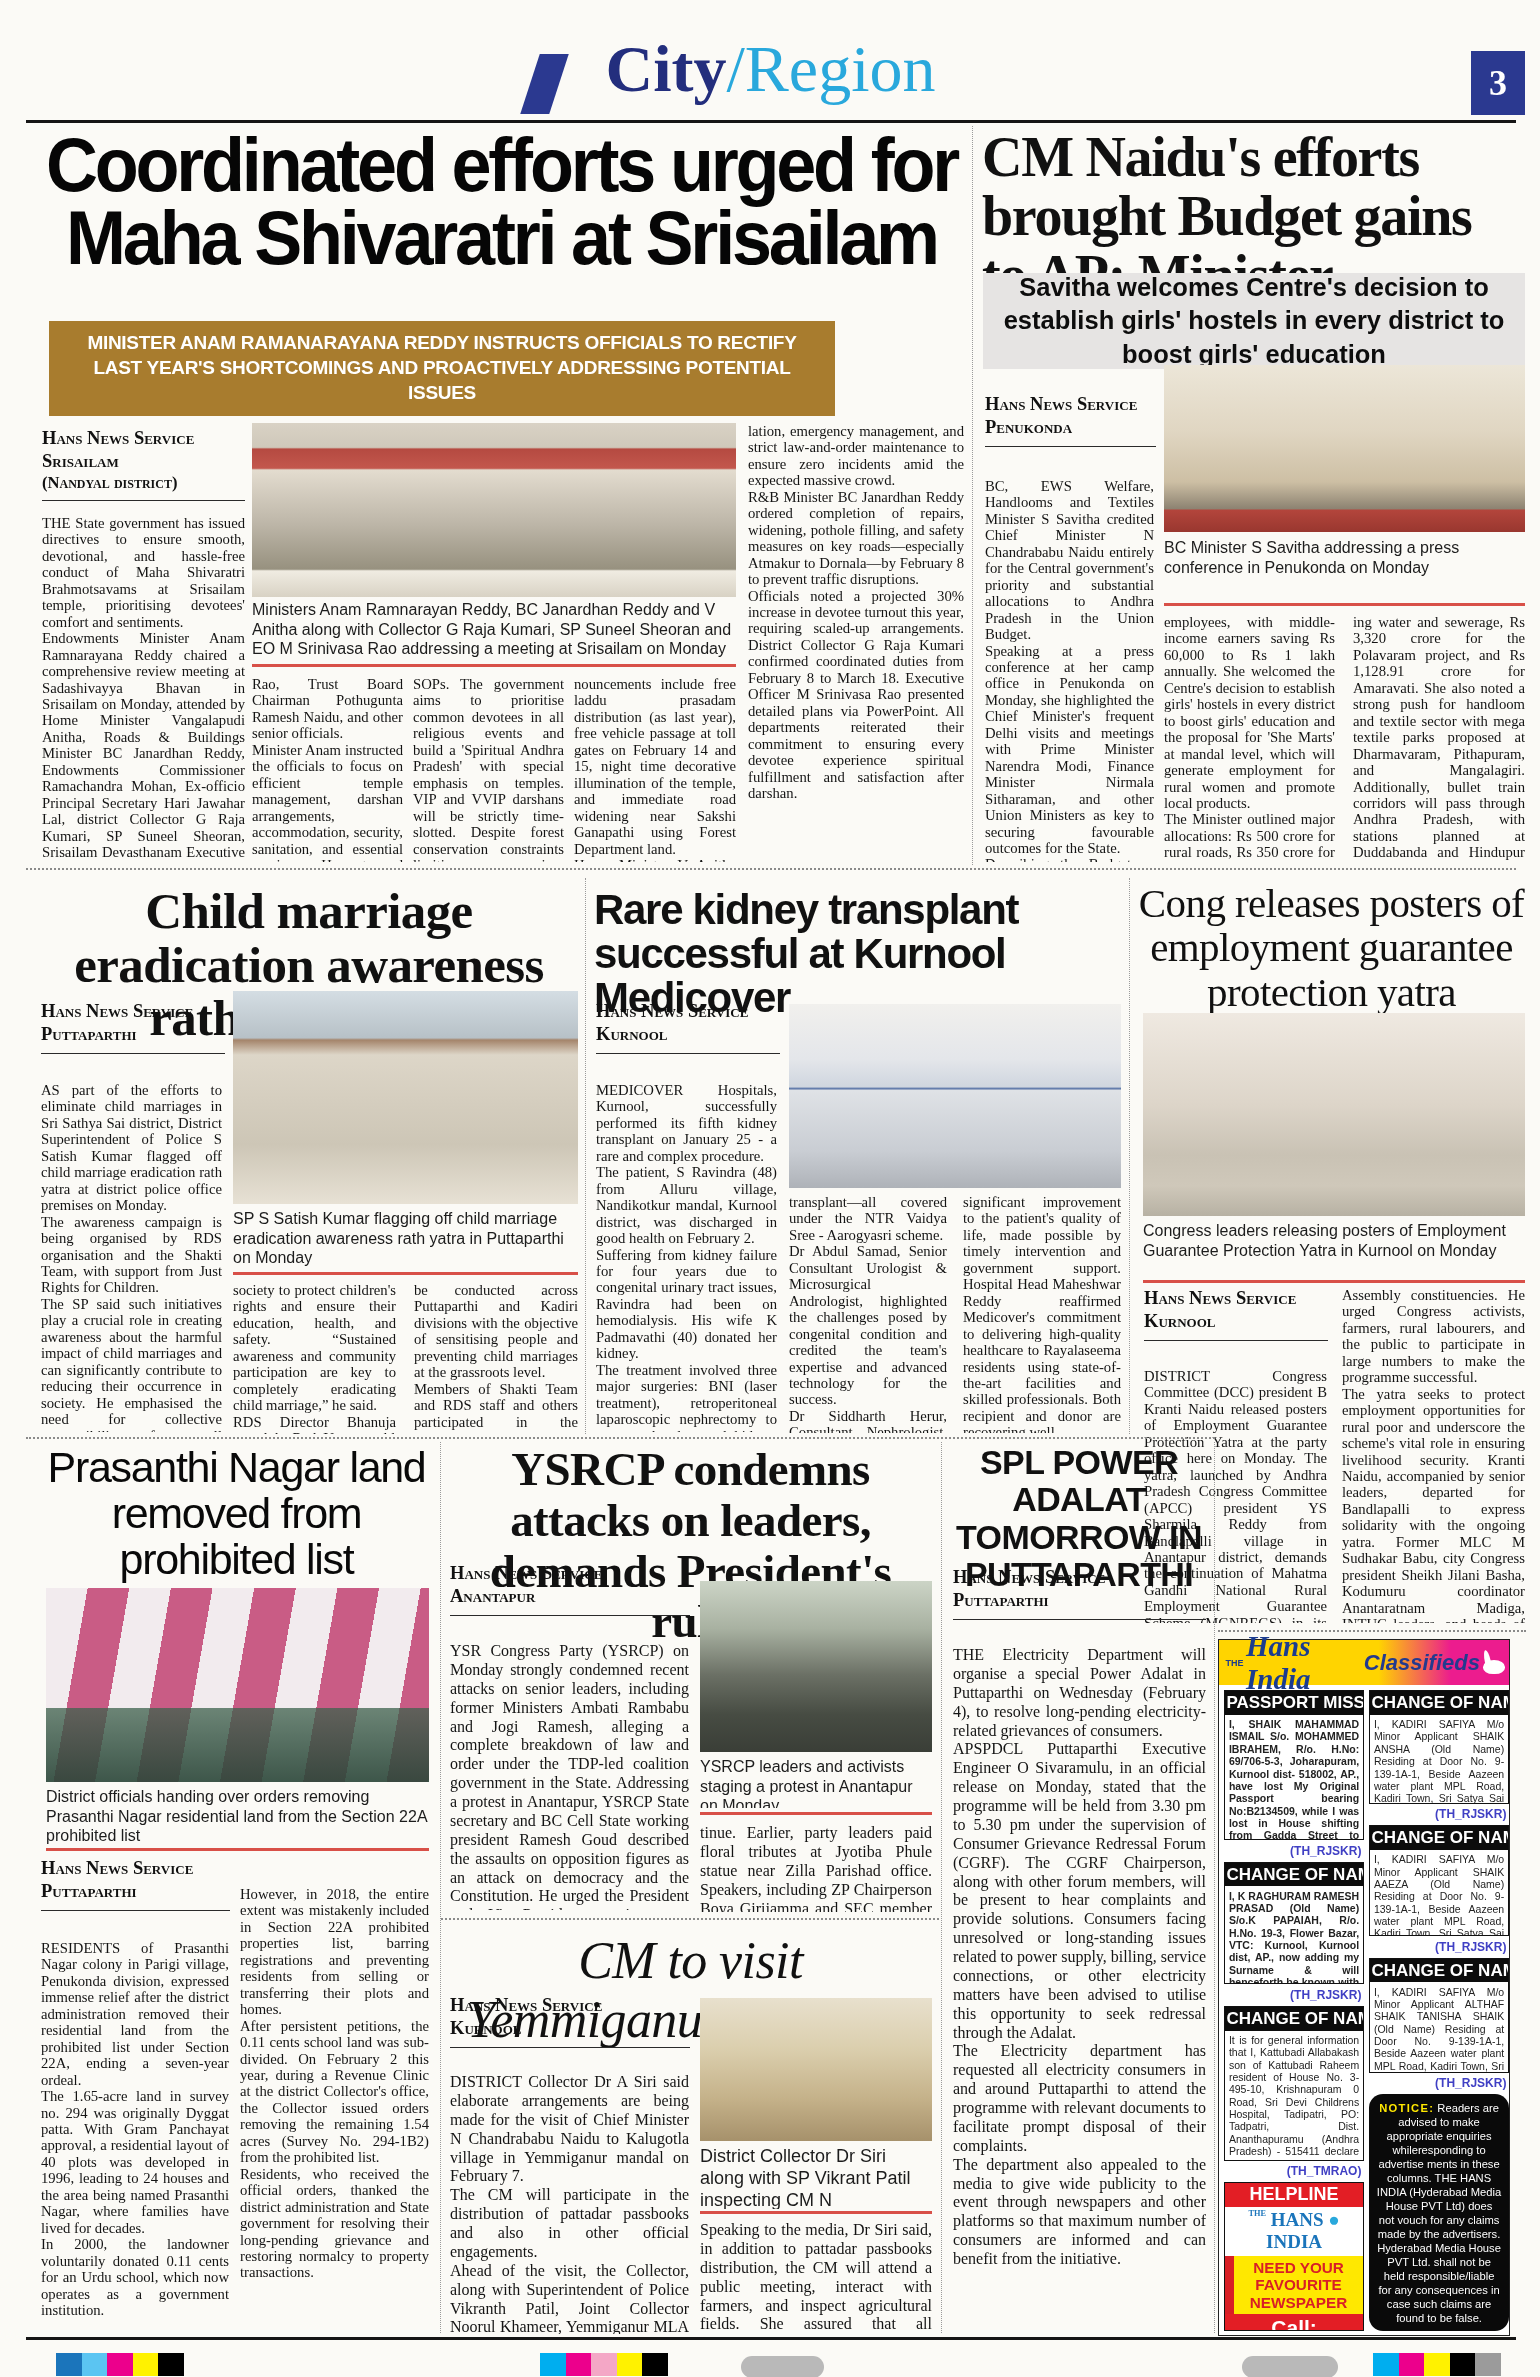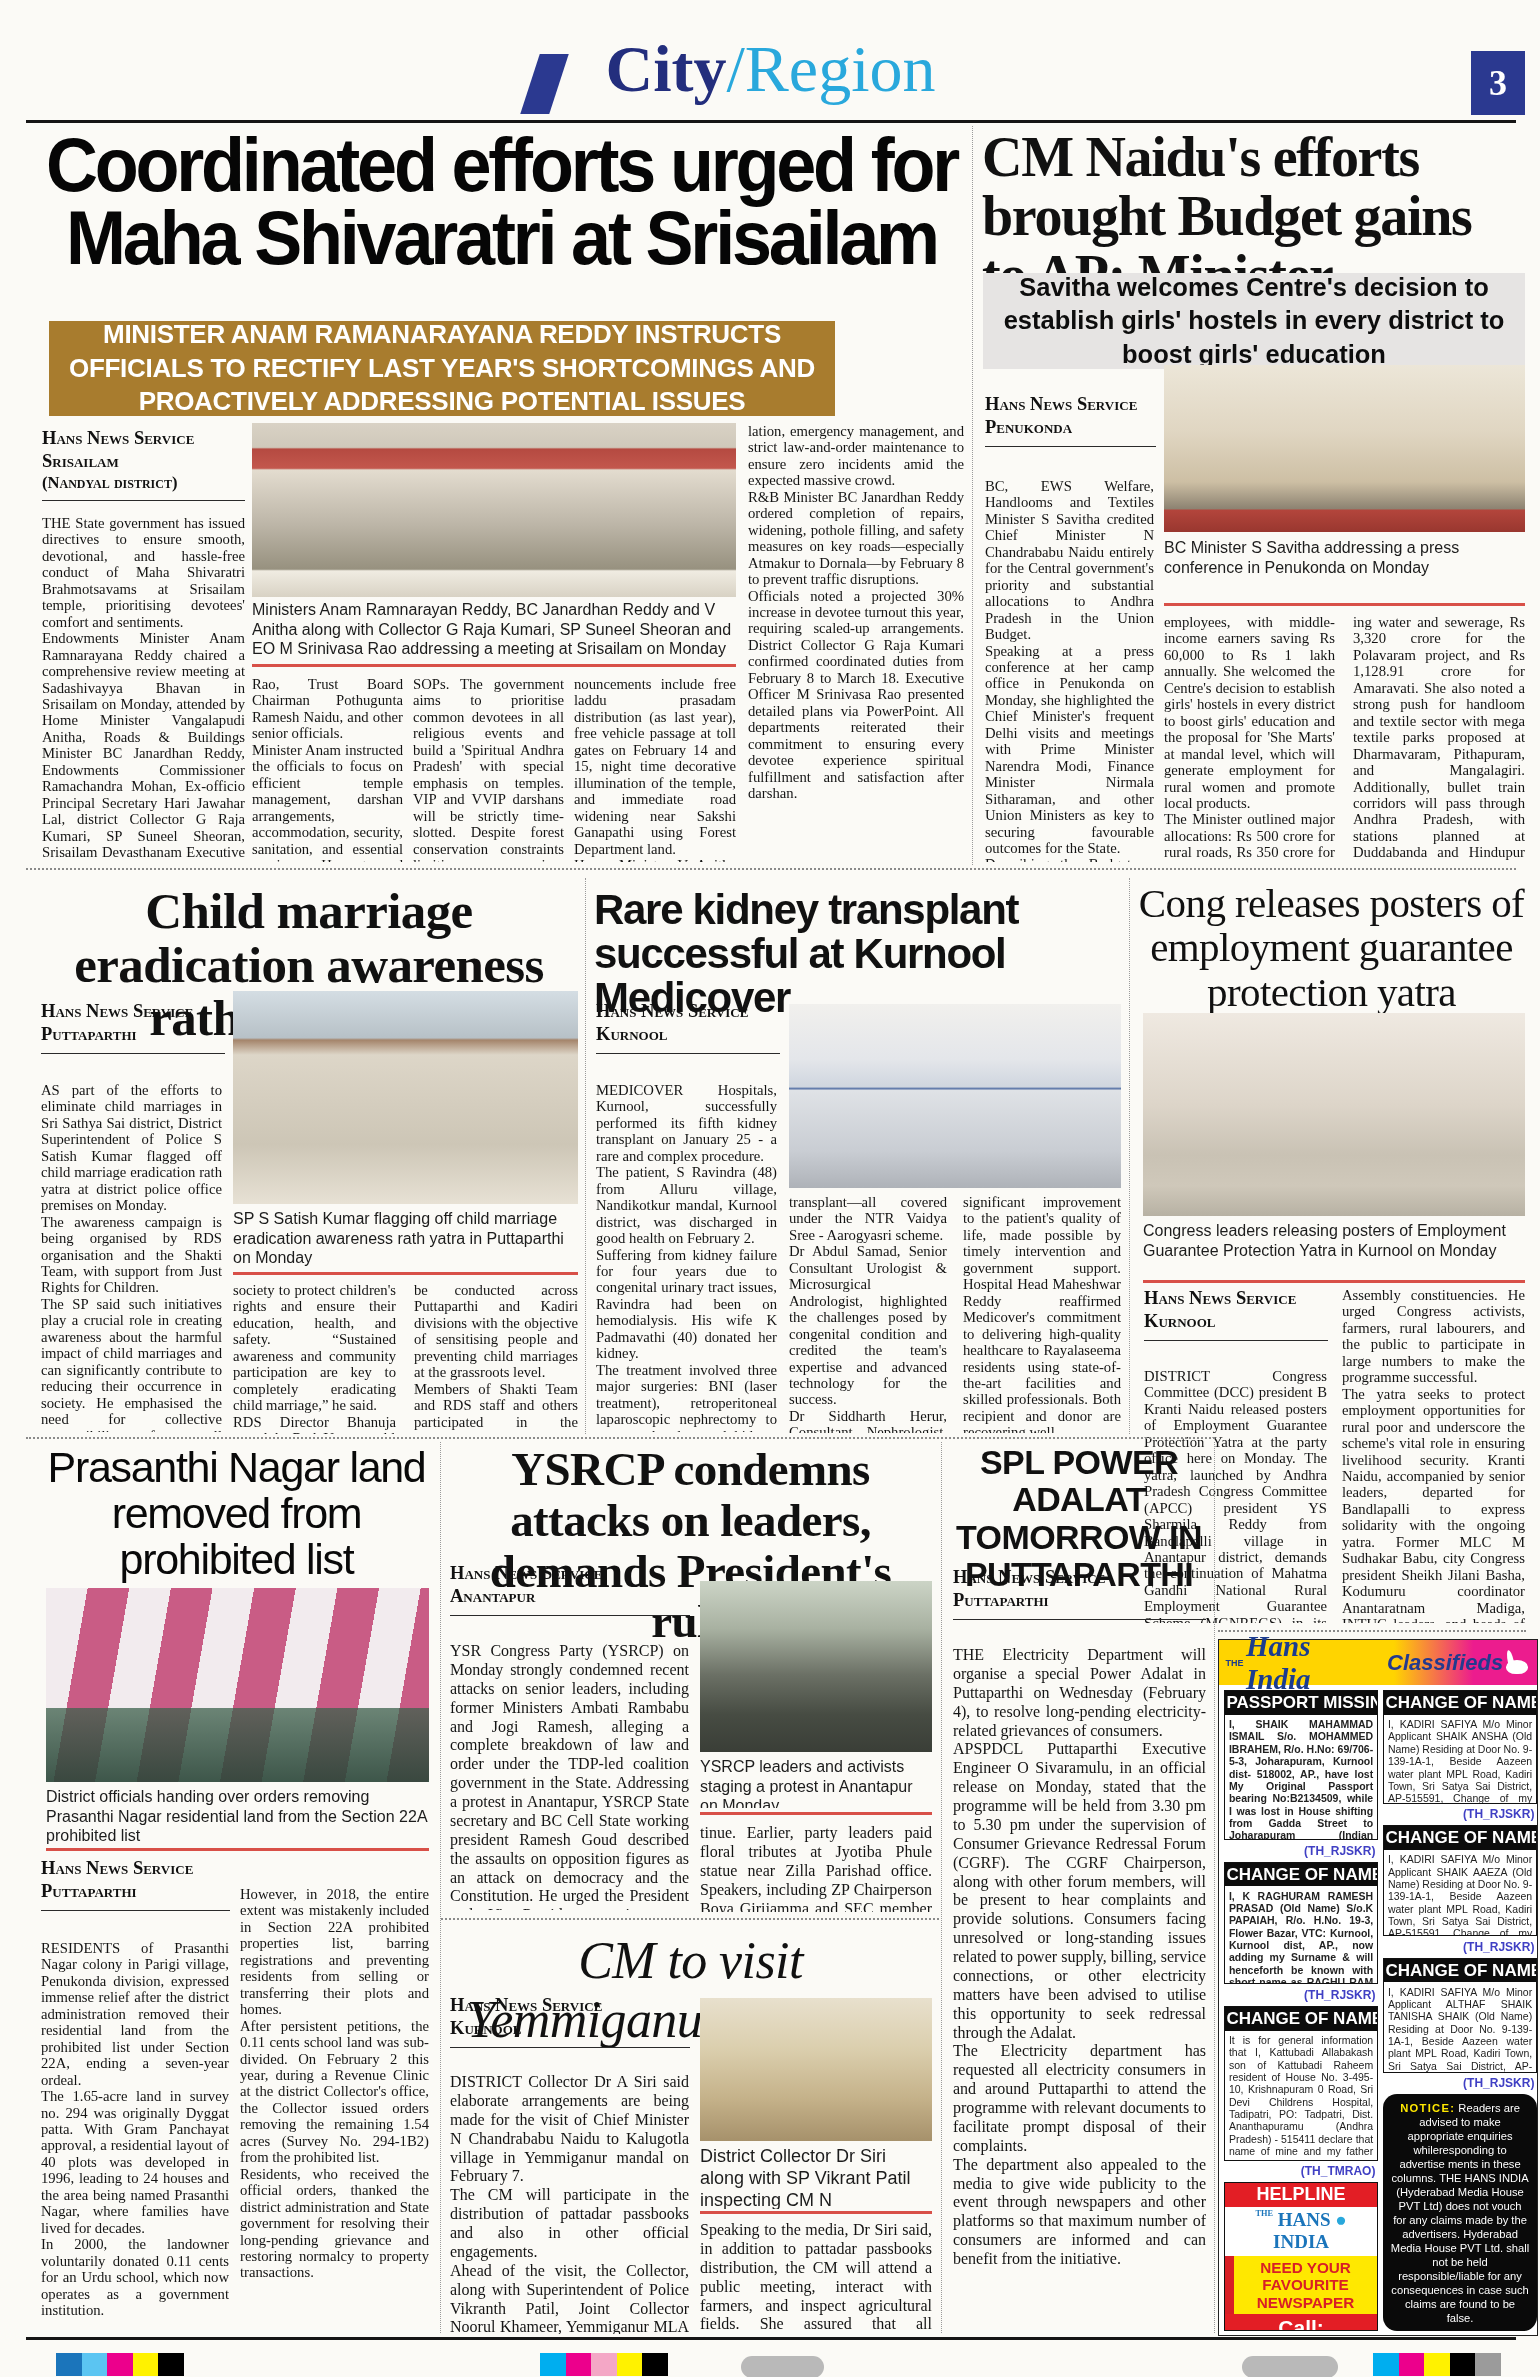--- a/index.html
+++ b/index.html
@@ -44,21 +44,21 @@
   .dotted-h { border-top:2.6px dotted #8a8a8a; height:0; }
   .dotted-v { width:0; border-left:1.9px dotted #9a9a9a; }
 
   
   .shiva-head { left:38px; top:129px; width:927px; text-align:center;
     font-family:"Liberation Sans", sans-serif; font-weight:bold; font-size:72px;
     line-height:0.97; letter-spacing:-3.2px; color:#060606; transform:scaleY(1.05);
     transform-origin:top; }
   .shiva-kicker { left:49px; top:321px; width:786px; height:95px; background:#a87c2e;
     color:#fff; font-family:"Liberation Sans", sans-serif; font-weight:bold;
-    font-size:26px; line-height:1.3; display:flex; align-items:center;
+    font-size:19px; line-height:1.3; display:flex; align-items:center;
     justify-content:center; text-align:center; padding:5.1px 16.6px; letter-spacing:-0.3px; }
   .shiva-byline { left:42px; top:427px; width:203px; }
   .shiva-col1 { left:42px; top:515px; width:203px; height:346px; }
   .shiva-photo { left:252px; top:423px; width:484px; height:174px;
     background:linear-gradient(180deg,#d9d2c5 0%,#cfc8ba 14%,#b54a41 15%,#c3574d 26%,#e3dccf 27%,#bdb6a8 58%,#97917f 84%,#f0ece2 85%,#d8d2c4 100%); }
   .shiva-caption { left:252px; top:600px; width:484px; height:59px; }
   .shiva-redrule { left:252px; top:664px; width:484px; }
   .shiva-col2 { left:252px; top:676px; width:151px; height:186px; }
   .shiva-col3 { left:413px; top:676px; width:151px; height:186px; }
   .shiva-col4 { left:574px; top:676px; width:162px; height:186px; }
@@ -149,21 +149,21 @@
   .cm-col2 { left:700px; top:2221px; width:232px; height:114px; }
 
   
   .spl-head { left:950px; top:1444px; width:258px; text-align:center;
     font-family:"Liberation Sans", sans-serif; font-weight:bold; font-size:34px;
     line-height:1.1; letter-spacing:-0.6px; }
   .spl-byline { left:953px; top:1566px; width:253px; }
   .spl-col { left:953px; top:1646px; width:253px; height:685px; }
 
   
-  .cls-box { left:1218px; top:1639px; width:320px; height:697px; border:1.9px solid #222;
+  .cls-box { left:1218px; top:1639px; width:292px; height:697px; border:1.9px solid #222;
     background:#fff; }
   .cls-header { position:absolute; left:0; top:0; width:100%; height:45px;
     background:linear-gradient(90deg,#ffd400 0%,#ffd400 55%,#ec1c8e 80%,#ec1c8e 100%);
     display:flex; align-items:center; padding:0 6.4px; }
   .cls-brand-the { font-family:"Liberation Sans", sans-serif; font-size:9px;
     font-weight:bold; color:#1b3c8f; margin-right:2.6px; }
   .cls-brand { font-size:29px; font-weight:bold; font-style:italic; color:#1b3c8f; }
   .cls-suffix { font-family:"Liberation Sans", sans-serif; font-size:22px;
     font-weight:bold; font-style:italic; color:#243a8e; margin-left:7.7px; }
   .swan { width:28px; height:25.5px; margin-left:auto; position:relative; }

